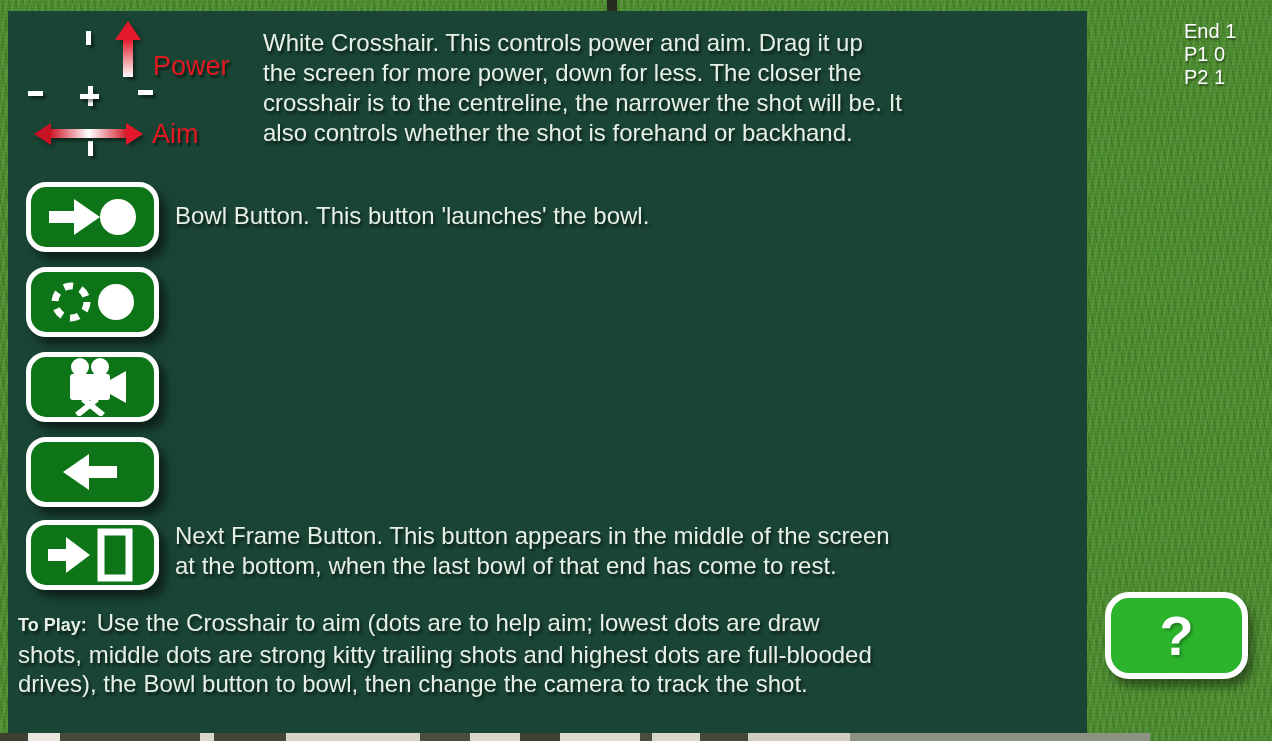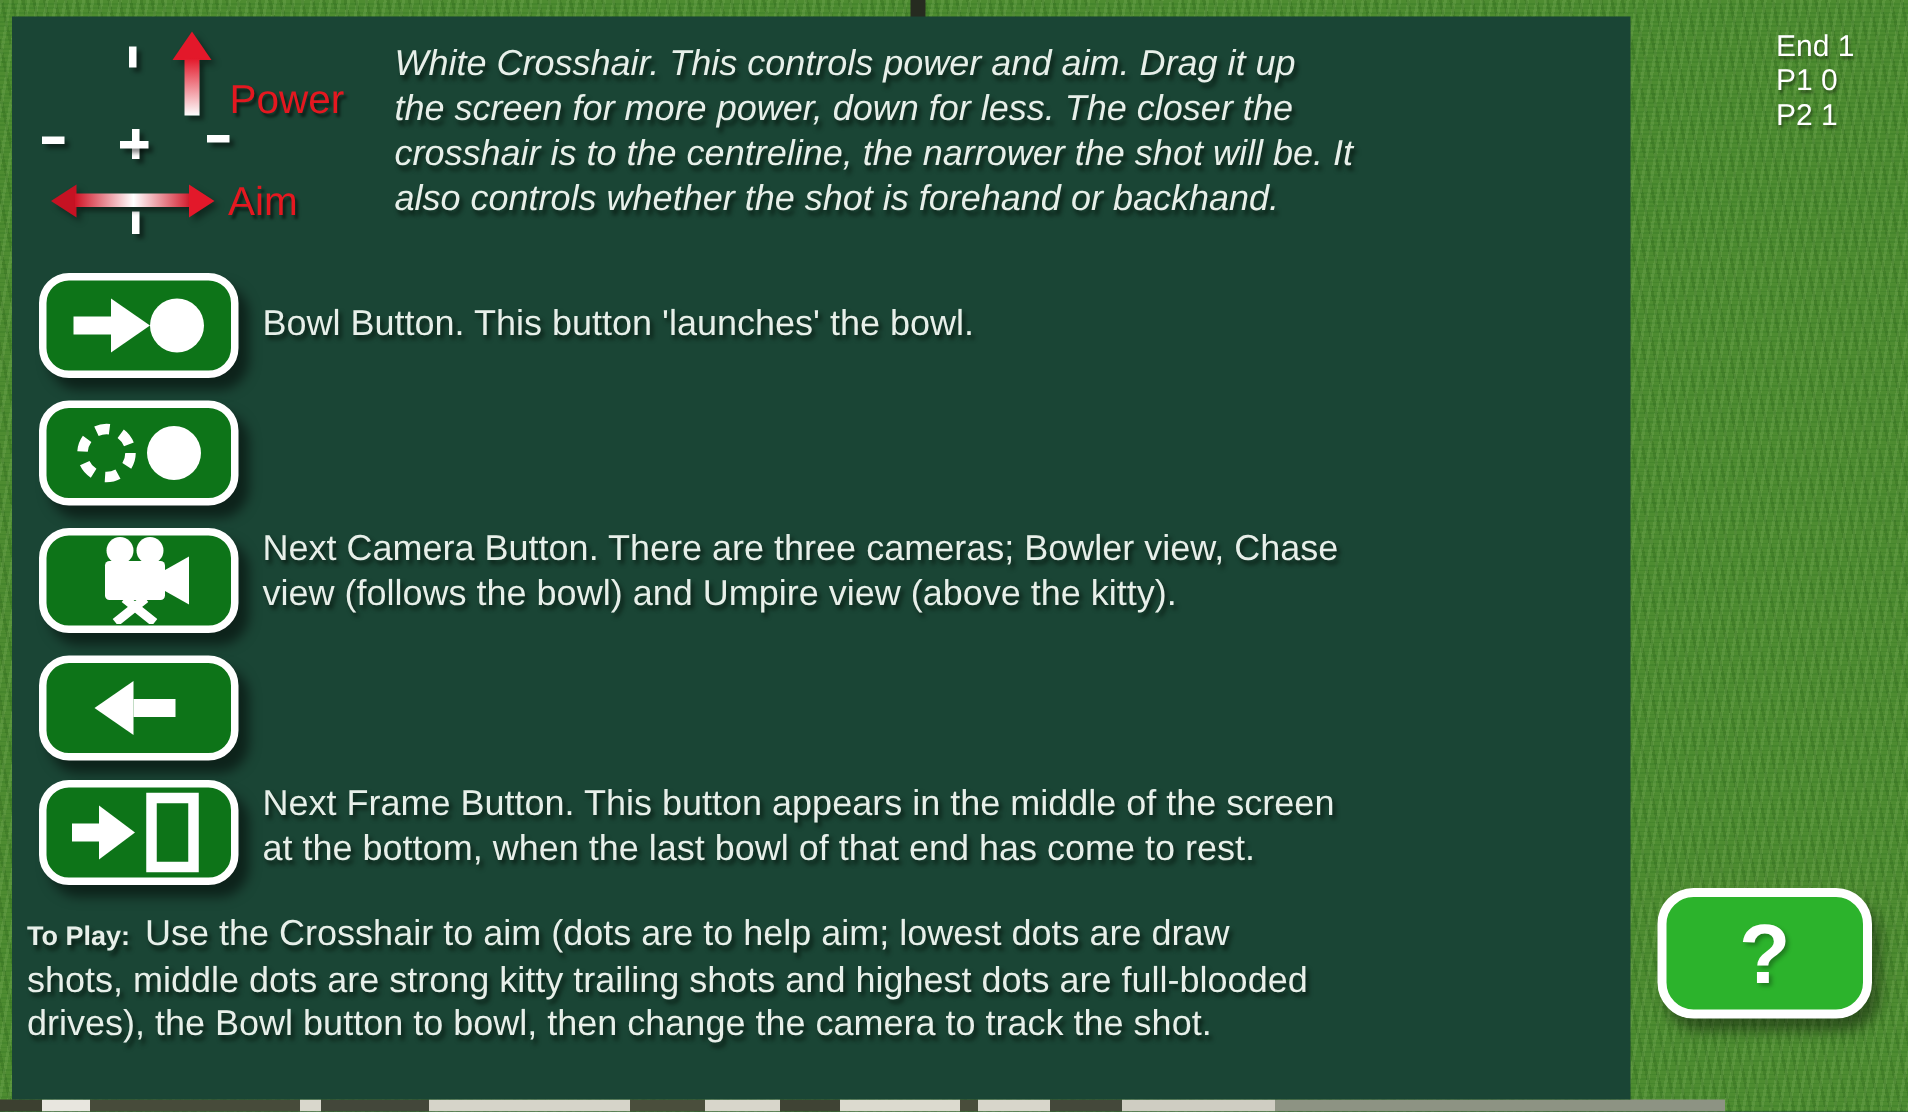--- a/index.html
+++ b/index.html
@@ -16,21 +16,21 @@
   .strip{position:absolute;left:0;top:733px;width:1150px;height:8px;
     background:linear-gradient(90deg,#3c4030 0,#3c4030 28px,#e8e6df 28px,#e8e6df 60px,
       #474b3a 60px,#474b3a 200px,#d9d7cc 200px,#d9d7cc 214px,#43473a 214px,#43473a 286px,
       #d6d4c9 286px,#d6d4c9 420px,#4a4e3c 420px,#4a4e3c 470px,#d8d6cb 470px,#d8d6cb 520px,
       #3f4334 520px,#3f4334 560px,#dcdacf 560px,#dcdacf 640px,#494d3b 640px,#494d3b 652px,
       #d8d6cb 652px,#d8d6cb 700px,#44483a 700px,#44483a 748px,#cfcdc2 748px,#cfcdc2 850px,
       #8d9383 850px,#8d9383 1150px);}
   .panel{position:absolute;left:8px;top:11px;width:1079px;height:722px;background:#1a4535;}
   .desc{position:absolute;margin:0;color:#e7efe9;font-size:24px;line-height:30px;
     white-space:pre-line;text-shadow:2px 3px 3px rgba(0,10,5,.65);}
-  .d-row1{left:255px;top:17px;width:680px;font-style:italic;}
+  .d-row1{left:255px;top:17px;width:680px;}
   .d-bowl{left:167px;top:190px;width:880px;}
   .d-nextbowl{left:167px;top:255px;width:910px;}
   .d-camera{left:167px;top:340px;width:910px;}
   .d-menus{left:167px;top:436px;width:880px;}
   .d-nextframe{left:167px;top:510px;width:910px;}
   .toplay{position:absolute;left:10px;top:597px;width:1062px;margin:0;color:#e7efe9;
     font-size:24px;line-height:29px;white-space:pre-line;text-shadow:2px 3px 3px rgba(0,10,5,.65);}
   .toplay b{font-size:18px;margin-right:10px;}
   .btn{position:absolute;left:18px;width:133px;height:70px;background:#0d7418;
     border:5px solid #fff;border-radius:20px;box-sizing:border-box;
@@ -122,22 +122,20 @@
 
   <div class="btn b3">
     <svg width="96" height="58" viewBox="0 0 96 58">
       <circle cx="35" cy="9" r="9" fill="#fff"></circle>
       <circle cx="55" cy="9" r="9" fill="#fff"></circle>
       <rect x="25" y="16" width="40" height="26" rx="3" fill="#fff"></rect>
       <polygon points="65,22 81,13 81,45 65,36" fill="#fff"></polygon>
       <path d="M38 41 L58 57 M52 41 L32 57" stroke="#fff" stroke-width="6"></path>
     </svg>
   </div>
-  <p class="desc d-camera">Next Camera Button. There are three cameras; Bowler view, Chase
-view (follows the bowl) and Umpire view (above the kitty).</p>
 
   <div class="btn b4">
     <svg width="96" height="52" viewBox="0 0 96 52">
       <rect x="44" y="20" width="28" height="12" fill="#fff"></rect>
       <polygon points="44,8 44,44 18,26" fill="#fff"></polygon>
     </svg>
   </div>
 
   <div class="btn b5">
     <svg width="96" height="56" viewBox="0 0 96 56">

